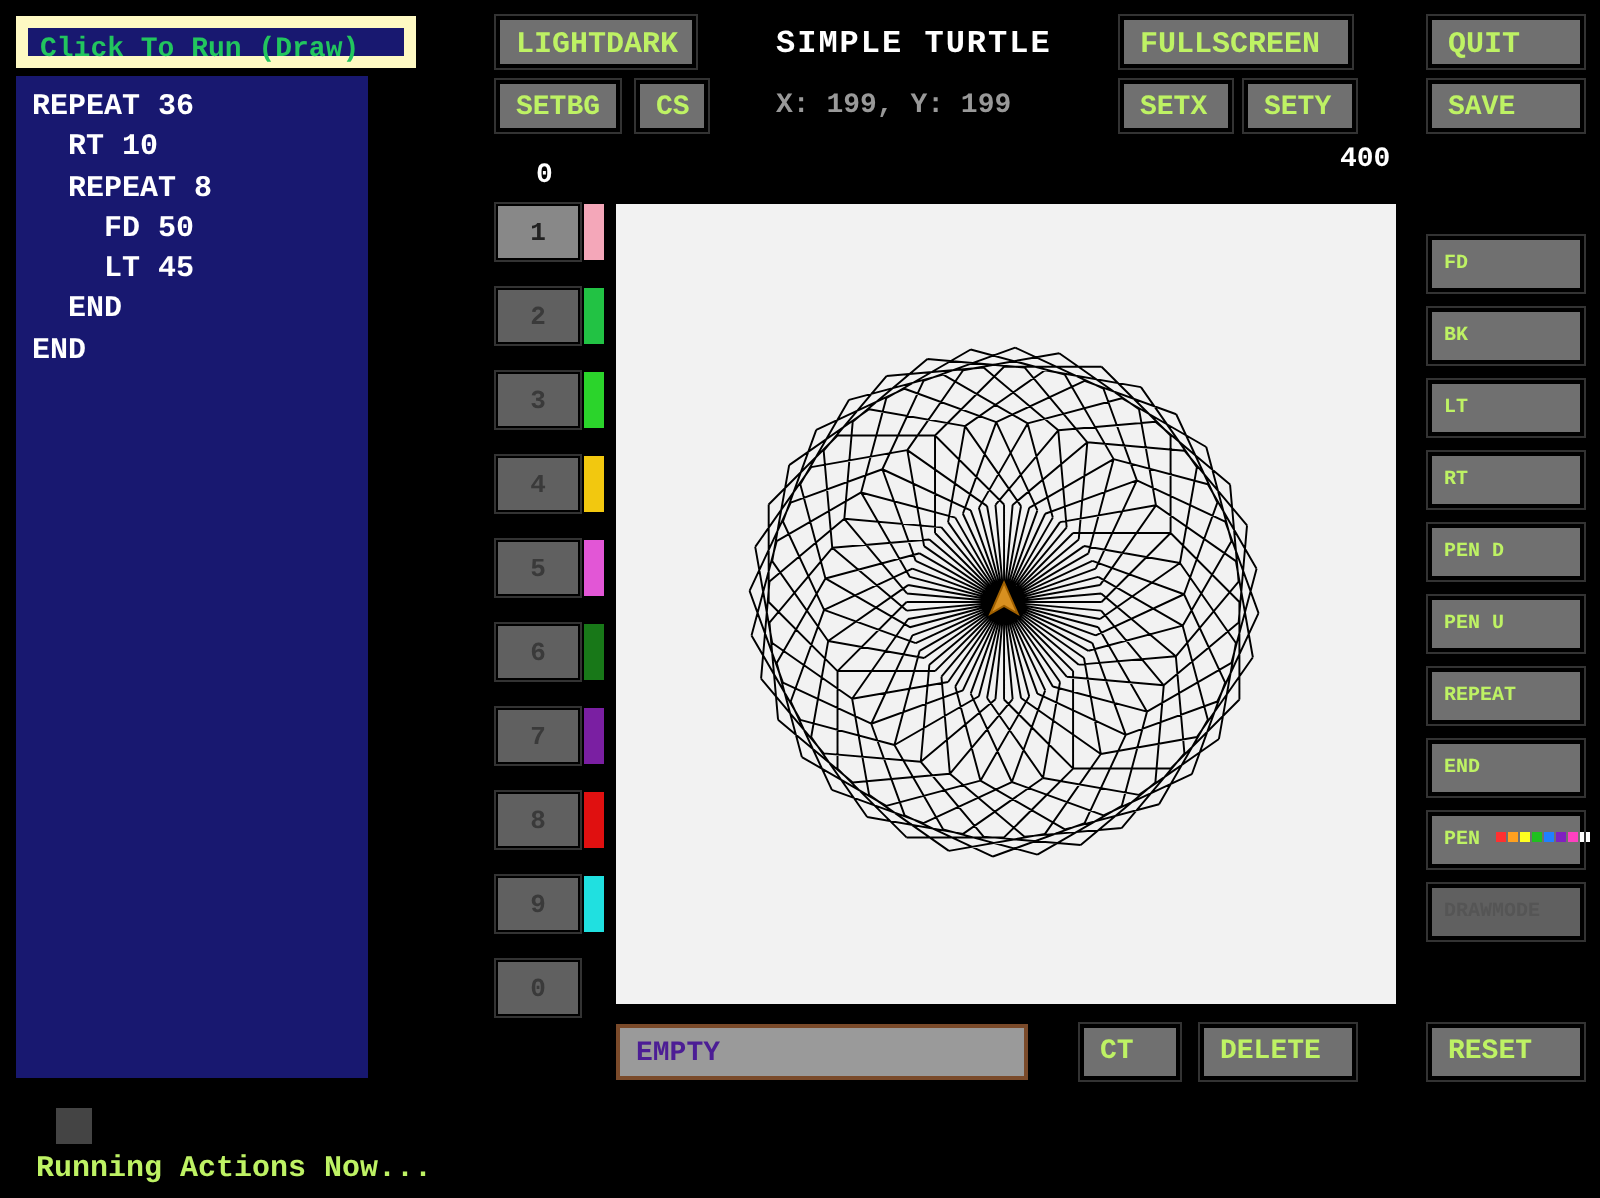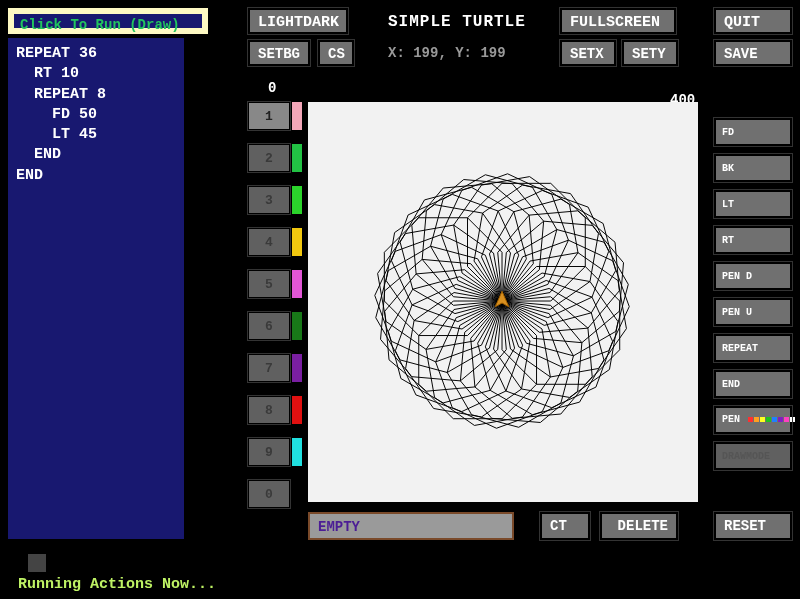--- a/index.html
+++ b/index.html
@@ -10,21 +10,21 @@
     font-family: "Courier New", monospace;
     font-weight: bold;
     color: #fff;
     overflow: hidden;
     position: relative;
   }
   .btn {
     background: #707070;
     border: 2px solid #000;
     outline: 1px solid #333;
-    color: #ffffff;
+    color: #bef264;
     font-family: inherit;
     font-weight: bold;
     font-size: 14px;
     padding: 4px 8px;
     cursor: pointer;
     text-align: left;
     white-space: nowrap;
   }
   .btn.disabled { color: #555; background:#606060; }
   
@@ -47,21 +47,21 @@
   #sety { position:absolute; left:622px; top:0; width:56px; height:26px;}
   #save { position:absolute; left:714px; top:0; width:78px; height:26px;}
   
   .code-panel {
     position:absolute; left:8px; top:38px; width:176px; height:501px;
     background:#181870; color:#fff; font-size:15px; padding:6px 8px;
     line-height:1.35; white-space:pre;
   }
   
   #axis0 { position:absolute; left:268px; top:80px; font-size:14px;}
-  #axis400 { position:absolute; left:670px; top:92px; font-size:14px;}
+  #axis400 { position:absolute; left:670px; top:72px; font-size:14px;}
   
   .slots { position:absolute; left:248px; top:102px; width:54px; }
   .slot { position:relative; width:54px; height:28px; margin-bottom:14px; }
   .slot-btn {
     width:42px; height:28px; background:#606060; border:1px solid #000;
     outline:1px solid #333; color:#3a3a3a; font-size:13px;
     display:flex; align-items:center; justify-content:center;
     font-family:inherit; font-weight:bold;
   }
   .slot-btn.active { background:#888; color:#222;}
@@ -74,21 +74,21 @@
   
   .cmds { position:absolute; left:714px; top:118px; width:78px; }
   .cmds .btn { display:block; width:78px; height:28px; margin-bottom:8px; font-size:10px; padding:5px 6px;}
   .pen-dots { display:inline-block; vertical-align:middle; margin-left:2px;}
   .pen-dots span{ display:inline-block; width:5px; height:5px; margin-right:1px;}
   
   #empty { position:absolute; left:308px; top:512px; width:206px; height:28px;
            background:#9a9a9a; border:2px solid #7a4a2a; color:#4c1d95; font-size:14px;
            text-align:left; padding:5px 8px; font-family:inherit; font-weight:bold;}
   #ct { position:absolute; left:540px; top:512px; width:50px; height:28px;}
-  #delete { position:absolute; left:600px; top:512px; width:78px; height:28px;text-align:right;}
+  #delete { position:absolute; left:600px; top:512px; width:78px; height:28px;}
   #reset { position:absolute; left:714px; top:512px; width:78px; height:28px;}
   
   .status-sq { position:absolute; left:28px; top:554px; width:18px; height:18px; background:#444;}
   #status { position:absolute; left:18px; top:576px; font-size:15px; color:#bef264;}
   
   .turtle { fill:#d89020; stroke:#a06000; stroke-width:1;}
 </style>
 </head>
 <body>
 

